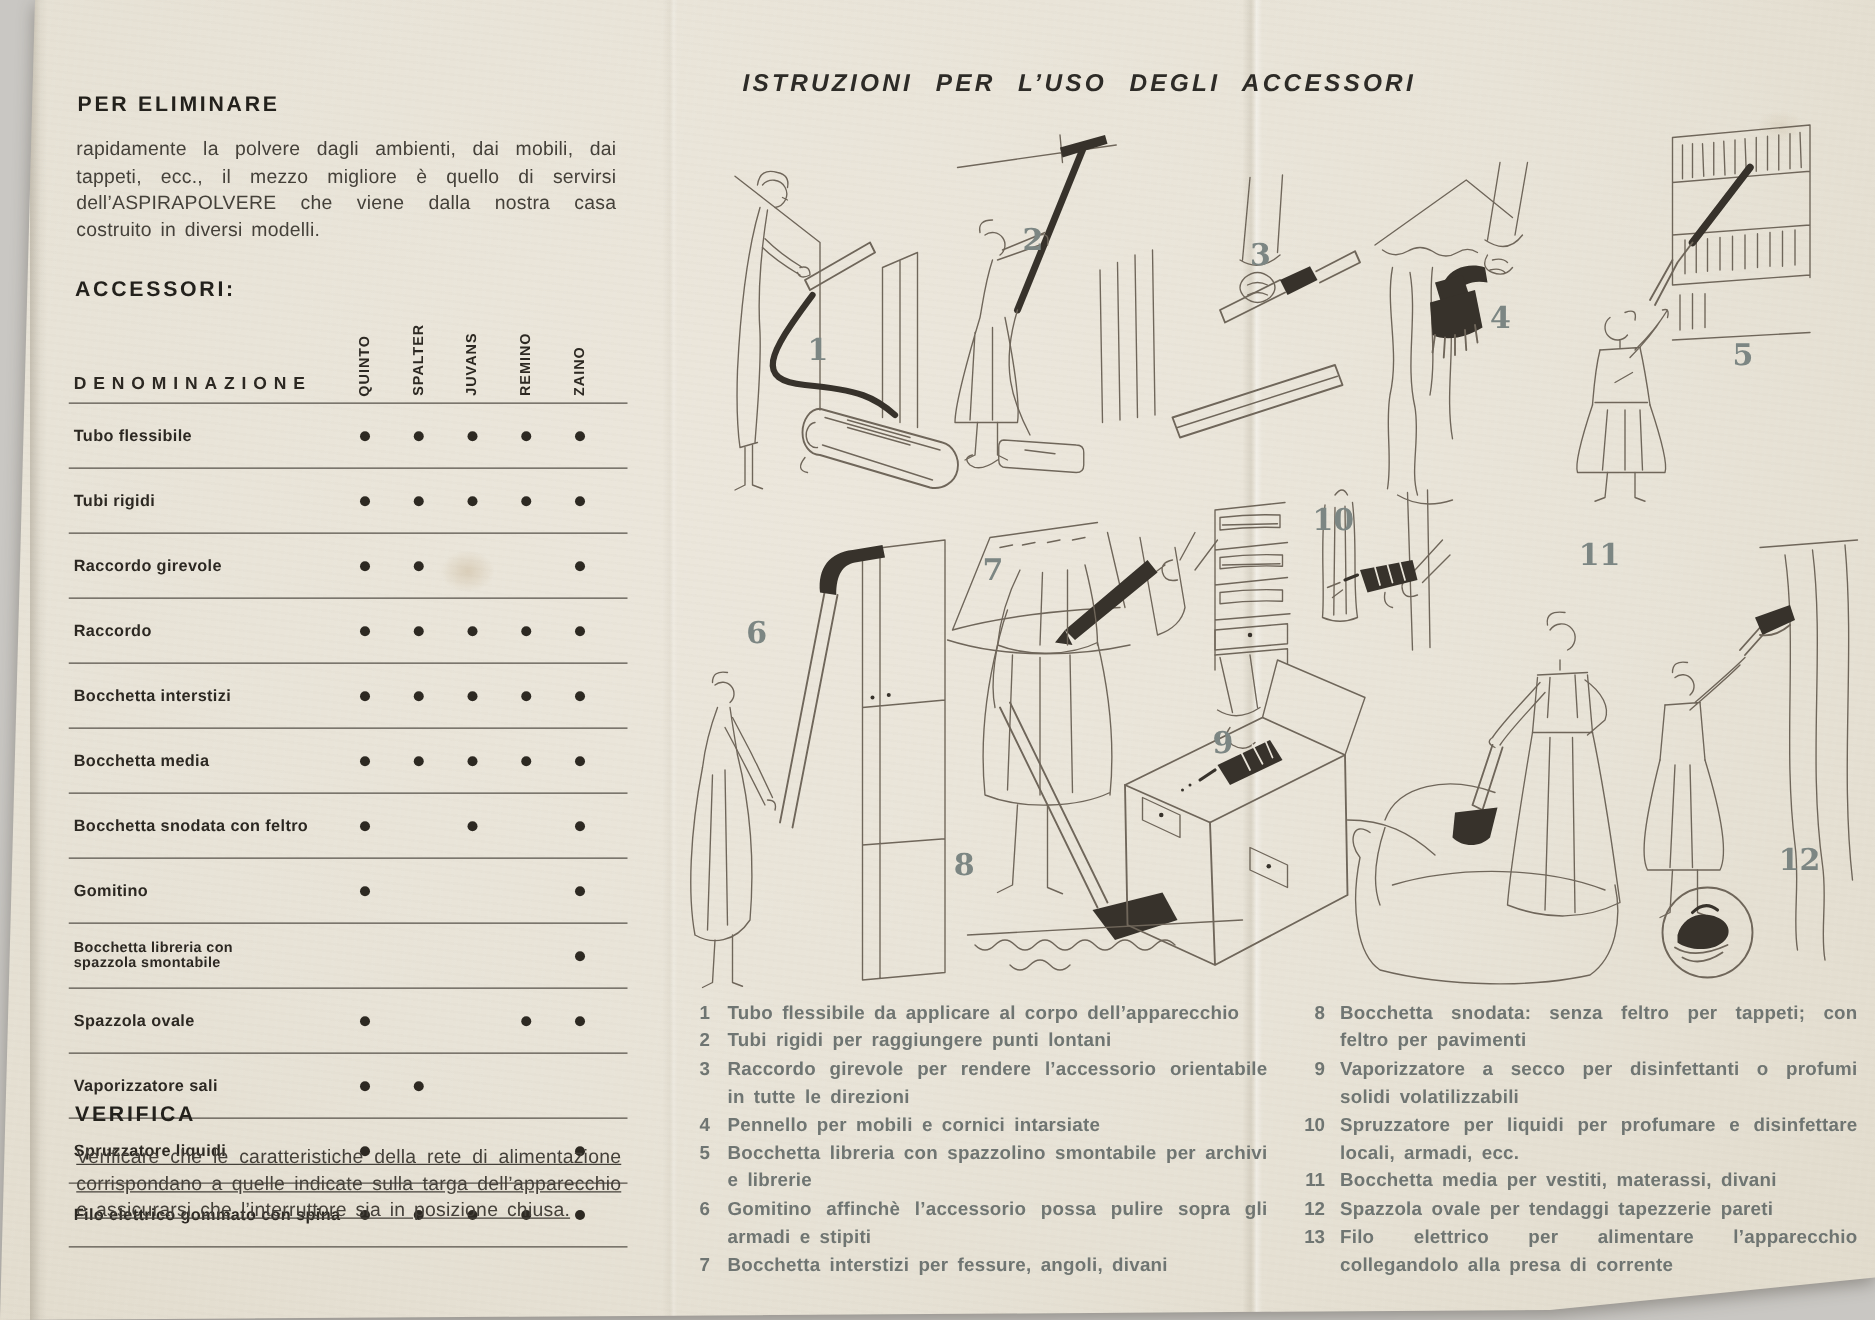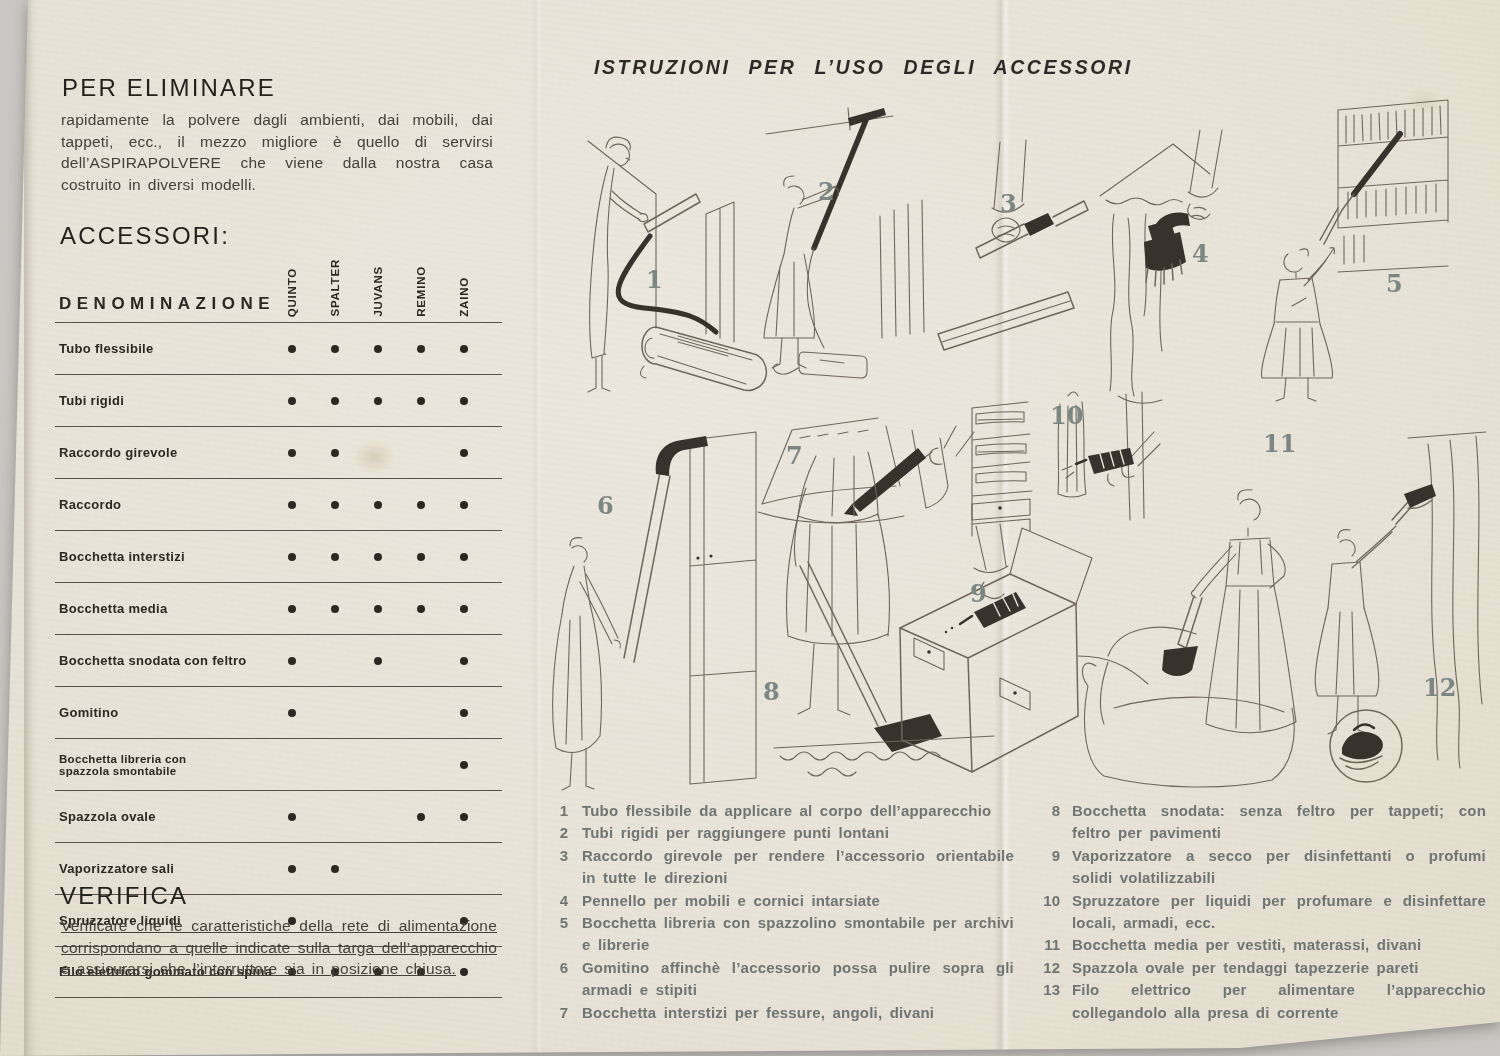--- a/index.html
+++ b/index.html
@@ -20,33 +20,33 @@
   .crease-main{position:absolute;left:994px;top:0;bottom:0;width:16px;
     background:linear-gradient(90deg, transparent, rgba(100,88,62,.12) 42%, rgba(100,88,62,.04) 55%, rgba(255,255,255,.35) 70%, transparent);}
   .crease-soft{position:absolute;left:530px;top:0;bottom:0;width:12px;
     background:linear-gradient(90deg, transparent, rgba(100,88,62,.05) 50%, rgba(255,255,255,.18) 75%, transparent);}
   .stain1{position:absolute;left:352px;top:440px;width:44px;height:34px;border-radius:50%;
     background:radial-gradient(rgba(150,112,55,.20), transparent 70%);}
   .stain2{position:absolute;left:1404px;top:88px;width:40px;height:26px;border-radius:50%;
     background:radial-gradient(rgba(140,110,60,.10), transparent 70%);}
 
   
-  .h-black{position:absolute;font-weight:normal;font-size:24px;letter-spacing:2.2px;color:#23211c;}
+  .h-black{position:absolute;font-weight:bold;font-size:17px;letter-spacing:2.2px;color:#23211c;}
   #h-per{left:62px;top:74px;}
   #h-acc{left:60px;top:222px;}
   #h-ver{left:60px;top:882px;}
   .para{position:absolute;font-size:15.5px;line-height:21.5px;color:#45413a;
     text-align:justify;word-spacing:2.5px;letter-spacing:.2px;}
   #p-intro{left:61px;top:109px;width:432px;}
   #p-ver{left:61px;top:915px;width:436px;text-decoration:underline;}
 
   
   #acc-table{position:absolute;left:55px;top:258px;width:447px;}
   .t-head{position:relative;height:64px;}
-  .t-denom{position:absolute;left:4px;bottom:8px;font-weight:bold;font-size:17px;letter-spacing:5.5px;color:#2c2822;text-align:right;}
+  .t-denom{position:absolute;left:4px;bottom:8px;font-weight:bold;font-size:14px;letter-spacing:5.5px;color:#2c2822;text-align:right;}
   .t-colwrap{position:absolute;bottom:5px;height:60px;width:16px;display:flex;justify-content:center;}
   .t-col{writing-mode:vertical-rl;transform:rotate(180deg);align-self:flex-end;
     font-weight:bold;font-size:11.5px;letter-spacing:.8px;color:#2c2822;white-space:nowrap;}
   .t-row{position:relative;height:52px;border-top:1.5px solid #57524a;}
   .t-row:last-child{border-bottom:1.6px solid #57524a;}
   .t-label{position:absolute;left:4px;top:50%;transform:translateY(-50%);
     font-weight:bold;font-size:13px;letter-spacing:.3px;line-height:14px;color:#2c2822;white-space:nowrap;}
   .t-label.two{font-size:11.5px;line-height:12.5px;}
   .dot{position:absolute;width:8px;height:8px;border-radius:50%;background:#2d2922;top:50%;margin-top:-4px;}
 

